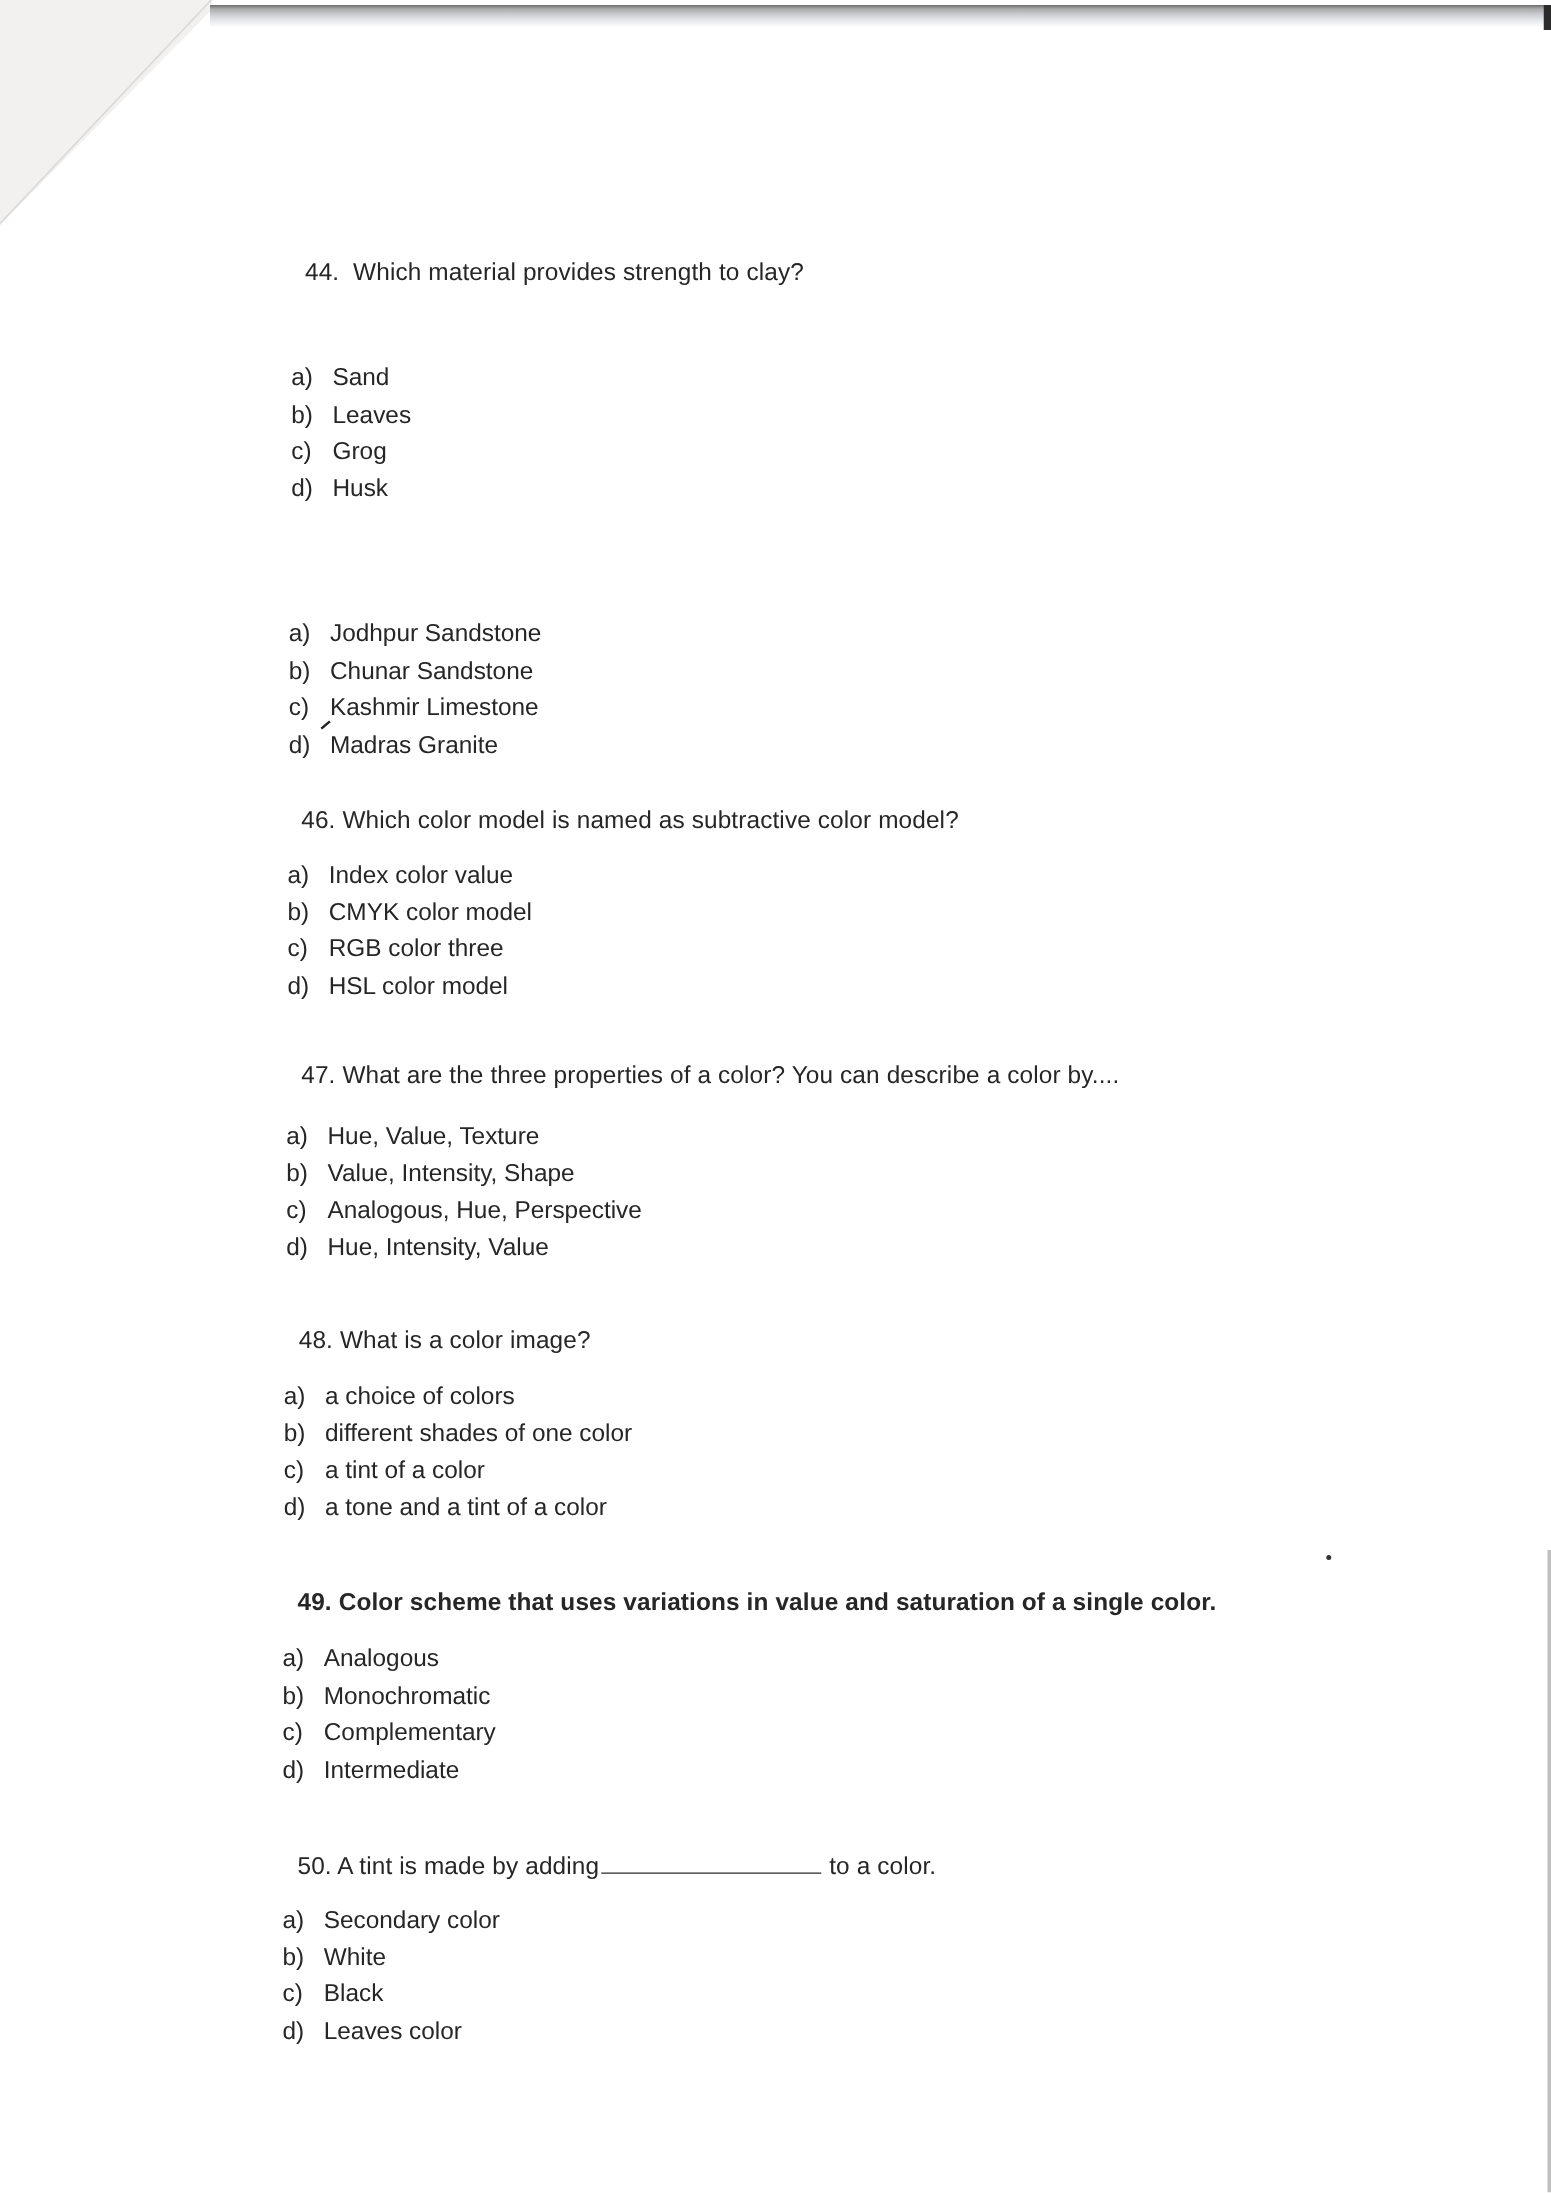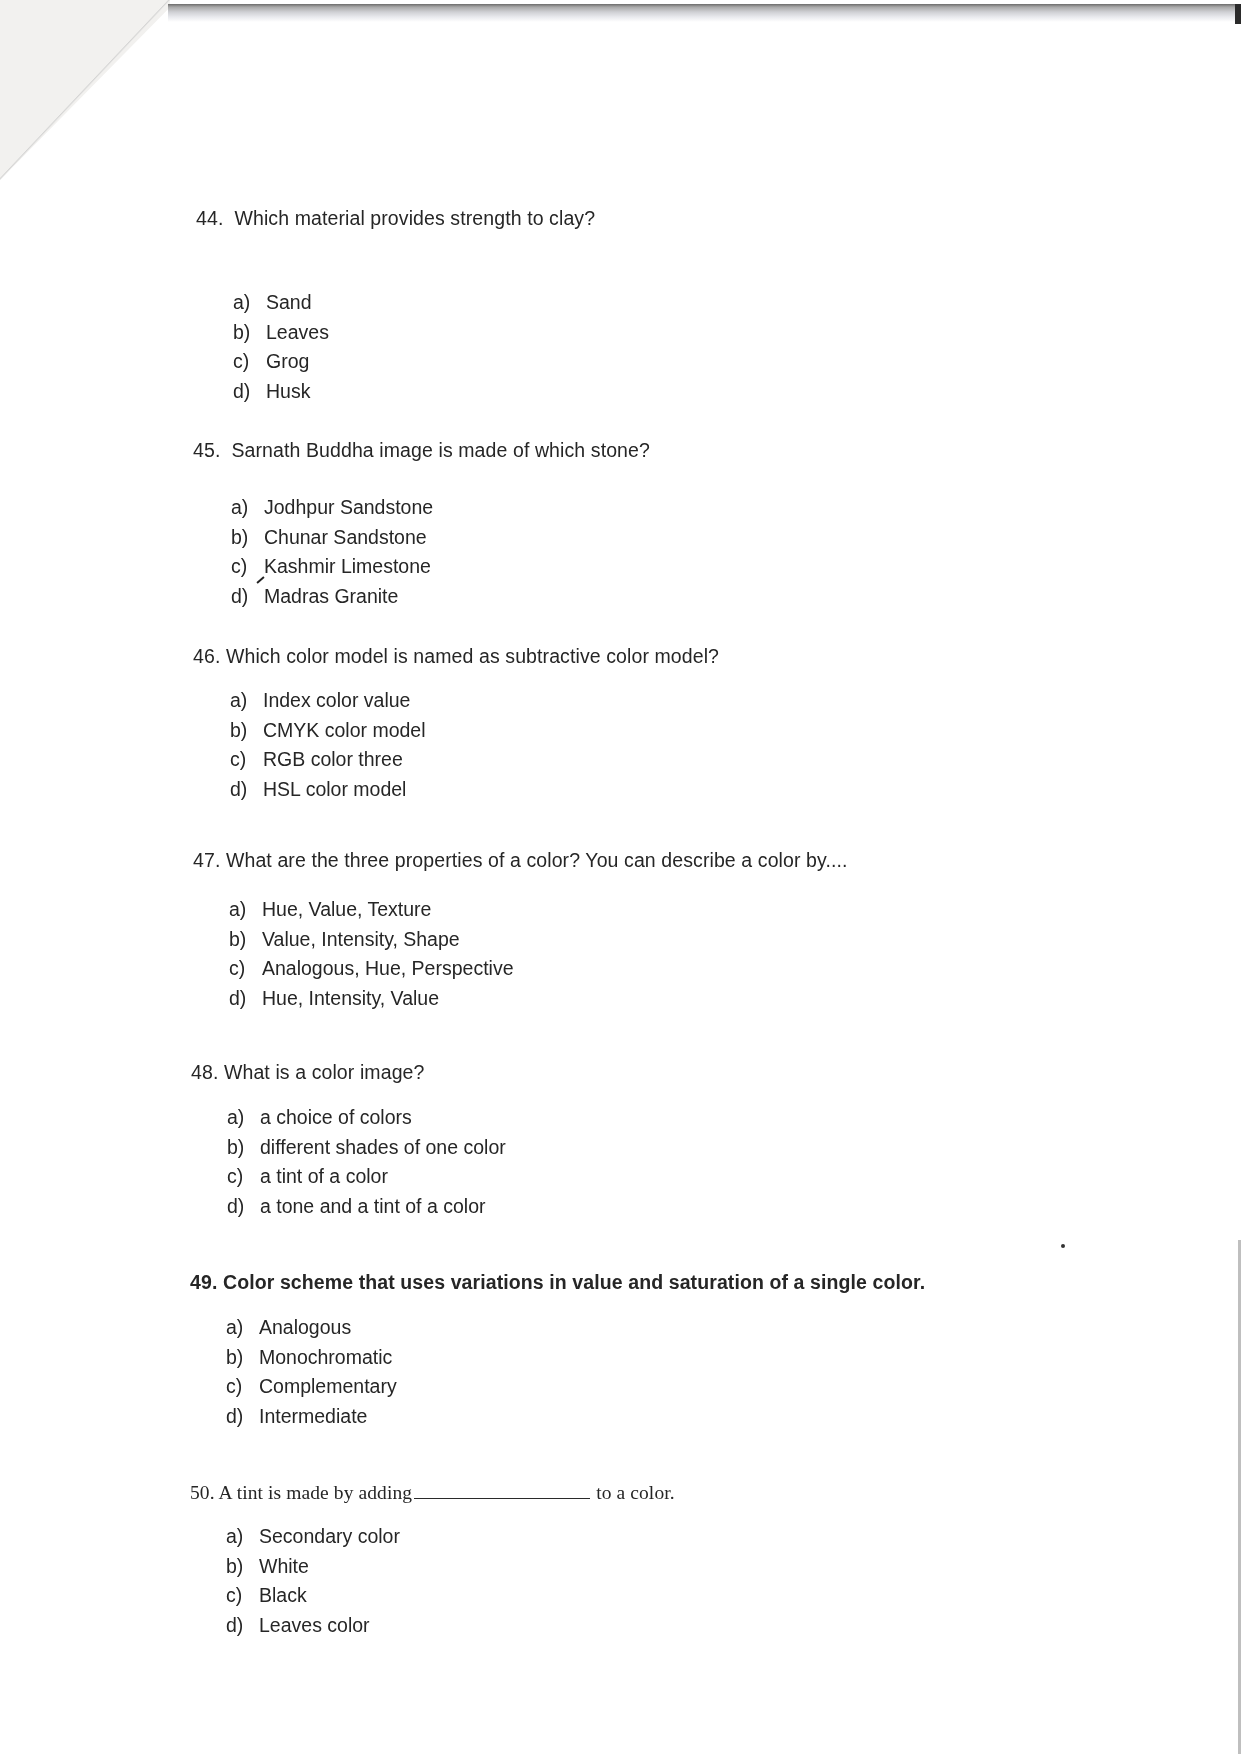--- a/index.html
+++ b/index.html
@@ -78,20 +78,21 @@
     .question {
       position: absolute;
       left: 0;
     }
     .q-title {
       font-size: 19.5px;
       line-height: 24px;
       white-space: nowrap;
       color: #262626;
       letter-spacing: 0.1px;
+      margin-left: 48px;
     }
     .q-title .num {
       display: inline-block;
     }
     .blank {
       display: inline-block;
       width: 176px;
       border-bottom: 1.5px solid #2a2a2a;
       height: 18px;
       margin: 0 6px 0 2px;
@@ -152,26 +153,20 @@
     <li class="option">
         <span class="opt-letter">c)</span>
         <span>Grog</span>
       </li>
     <li class="option">
         <span class="opt-letter">d)</span>
         <span>Husk</span>
       </li>
   </ul>
 
-  <div class="question" style="top:438px; left:193px;">
-    <div class="q-title">
-      <span class="num">45.</span>&nbsp;
-      <span>Sarnath Buddha image is made of which stone?</span>
-    </div>
-  </div>
   <ul class="options" style="top:493px; left:231px;">
     <li class="option">
         <span class="opt-letter">a)</span>
         <span>Jodhpur Sandstone</span>
       </li>
     <li class="option">
         <span class="opt-letter">b)</span>
         <span>Chunar Sandstone</span>
       </li>
     <li class="option">
@@ -278,21 +273,21 @@
     <li class="option">
         <span class="opt-letter">c)</span>
         <span>Complementary</span>
       </li>
     <li class="option">
         <span class="opt-letter">d)</span>
         <span>Intermediate</span>
       </li>
   </ul>
 
-  <div class="question" style="top:1480px; left:190px;font-family:Liberation Serif, serif;">
+  <div class="question" style="top:1480px; left:190px;">
     <div class="q-title">
       <span class="num">50.</span>
       <span>A tint is made by adding</span><span class="blank"></span><span>to a color.</span>
     </div>
   </div>
   <ul class="options" style="top:1522px; left:226px;">
     <li class="option">
         <span class="opt-letter">a)</span>
         <span>Secondary color</span>
       </li>

